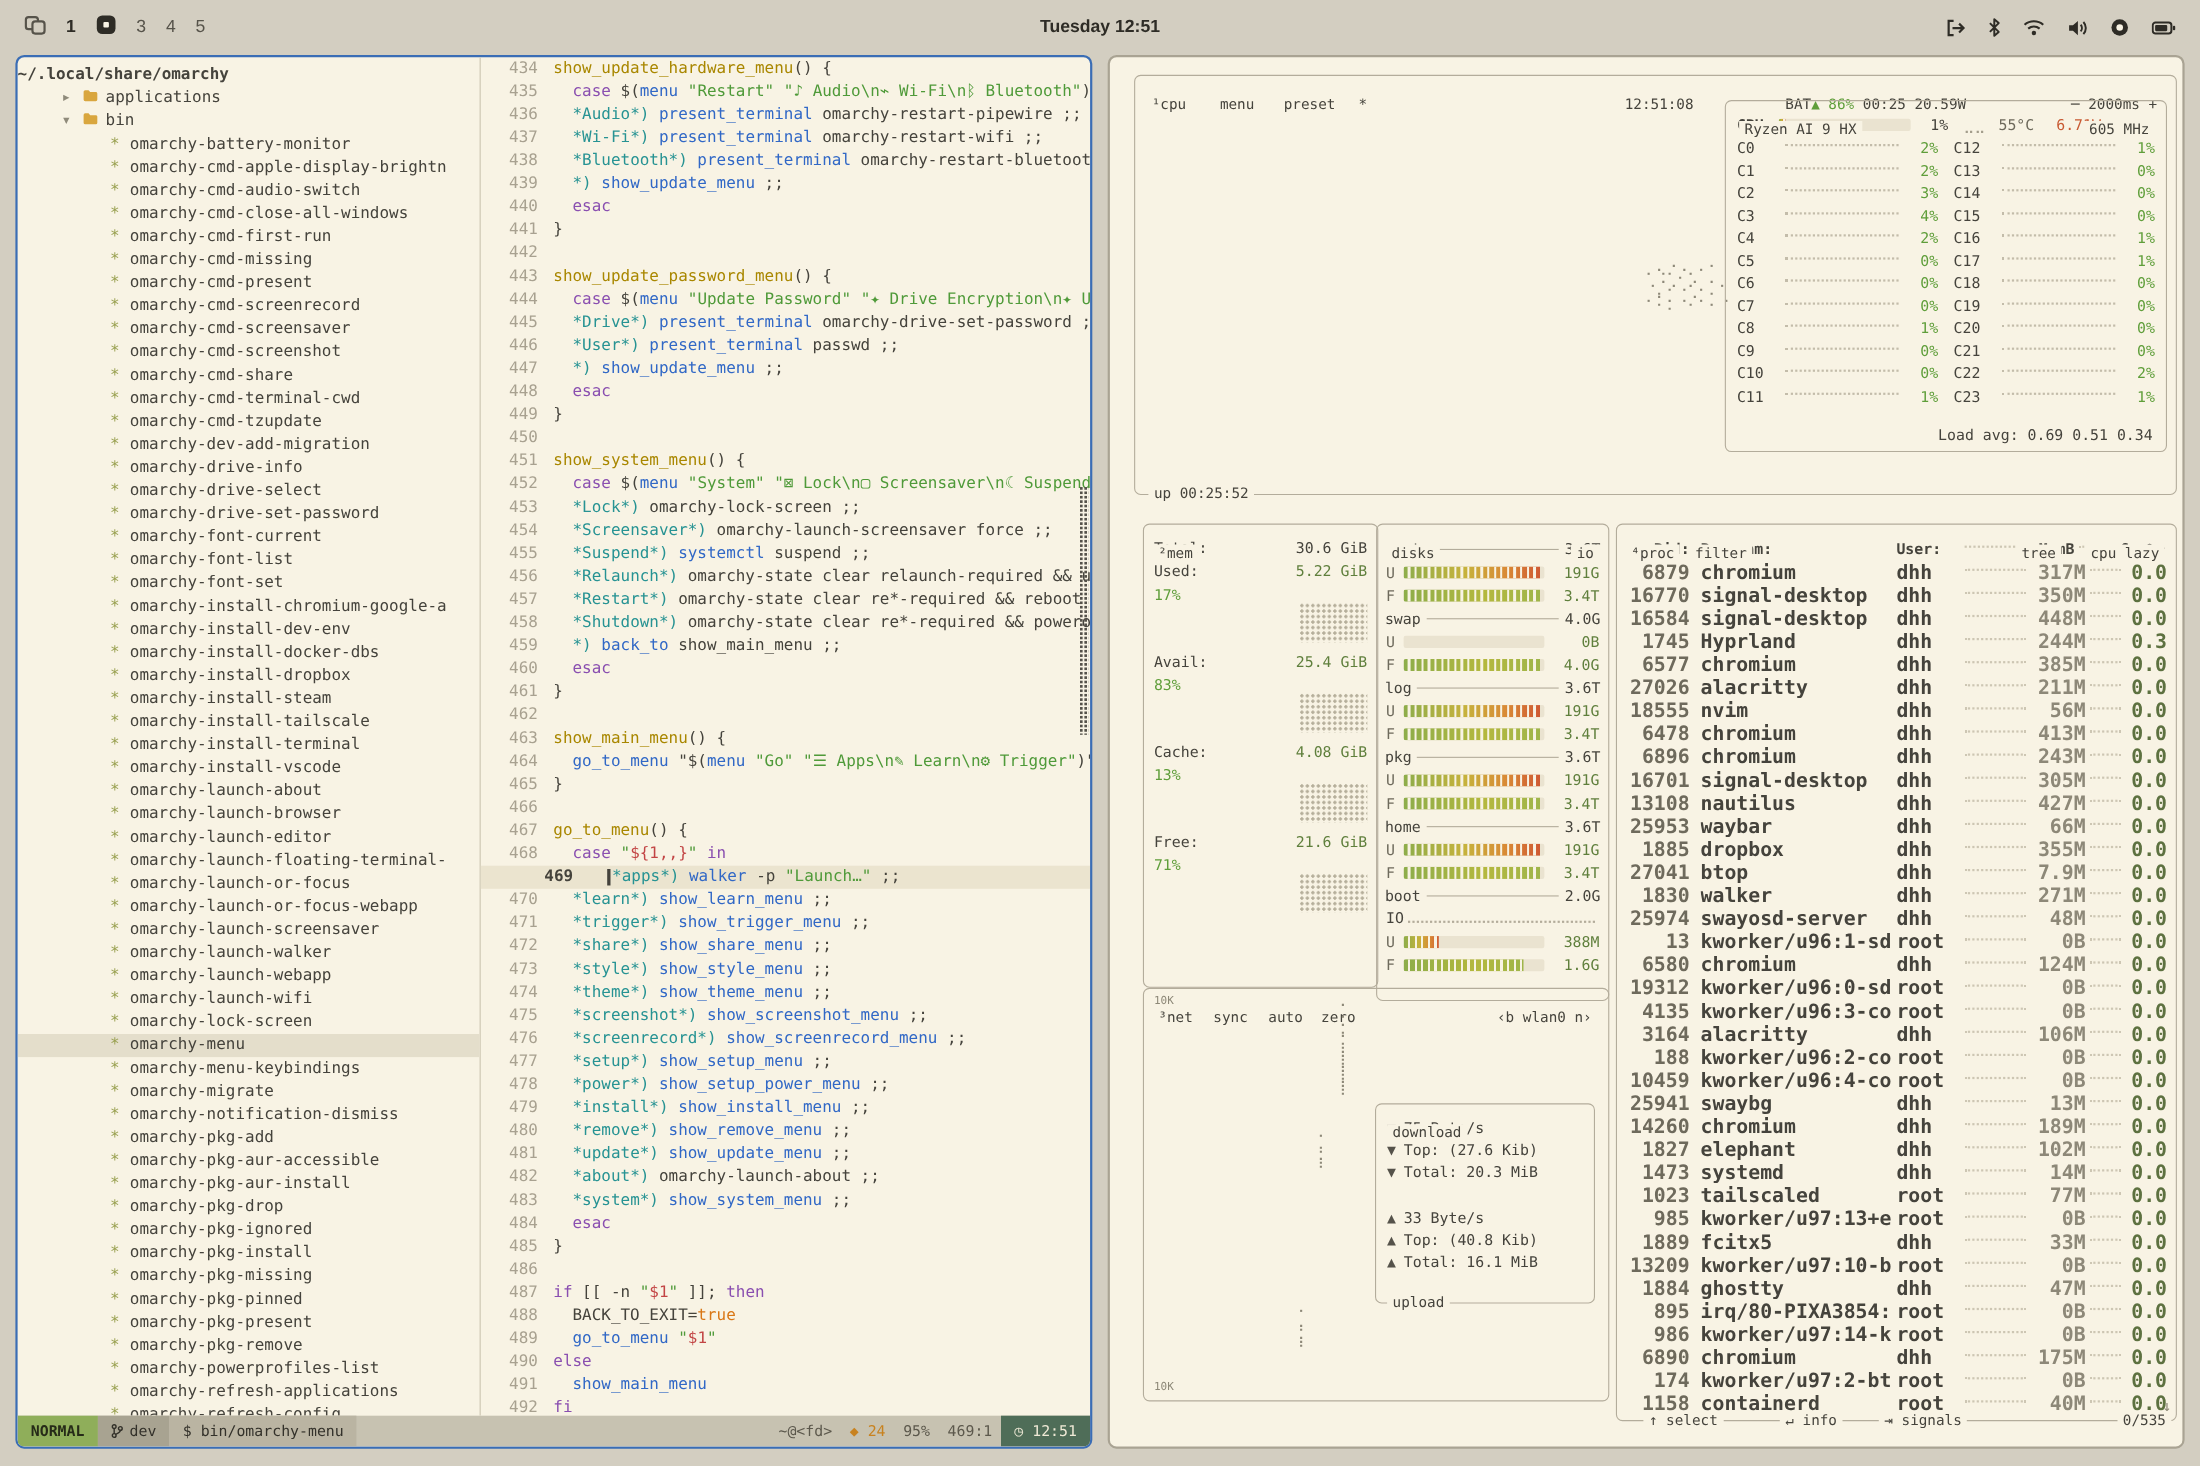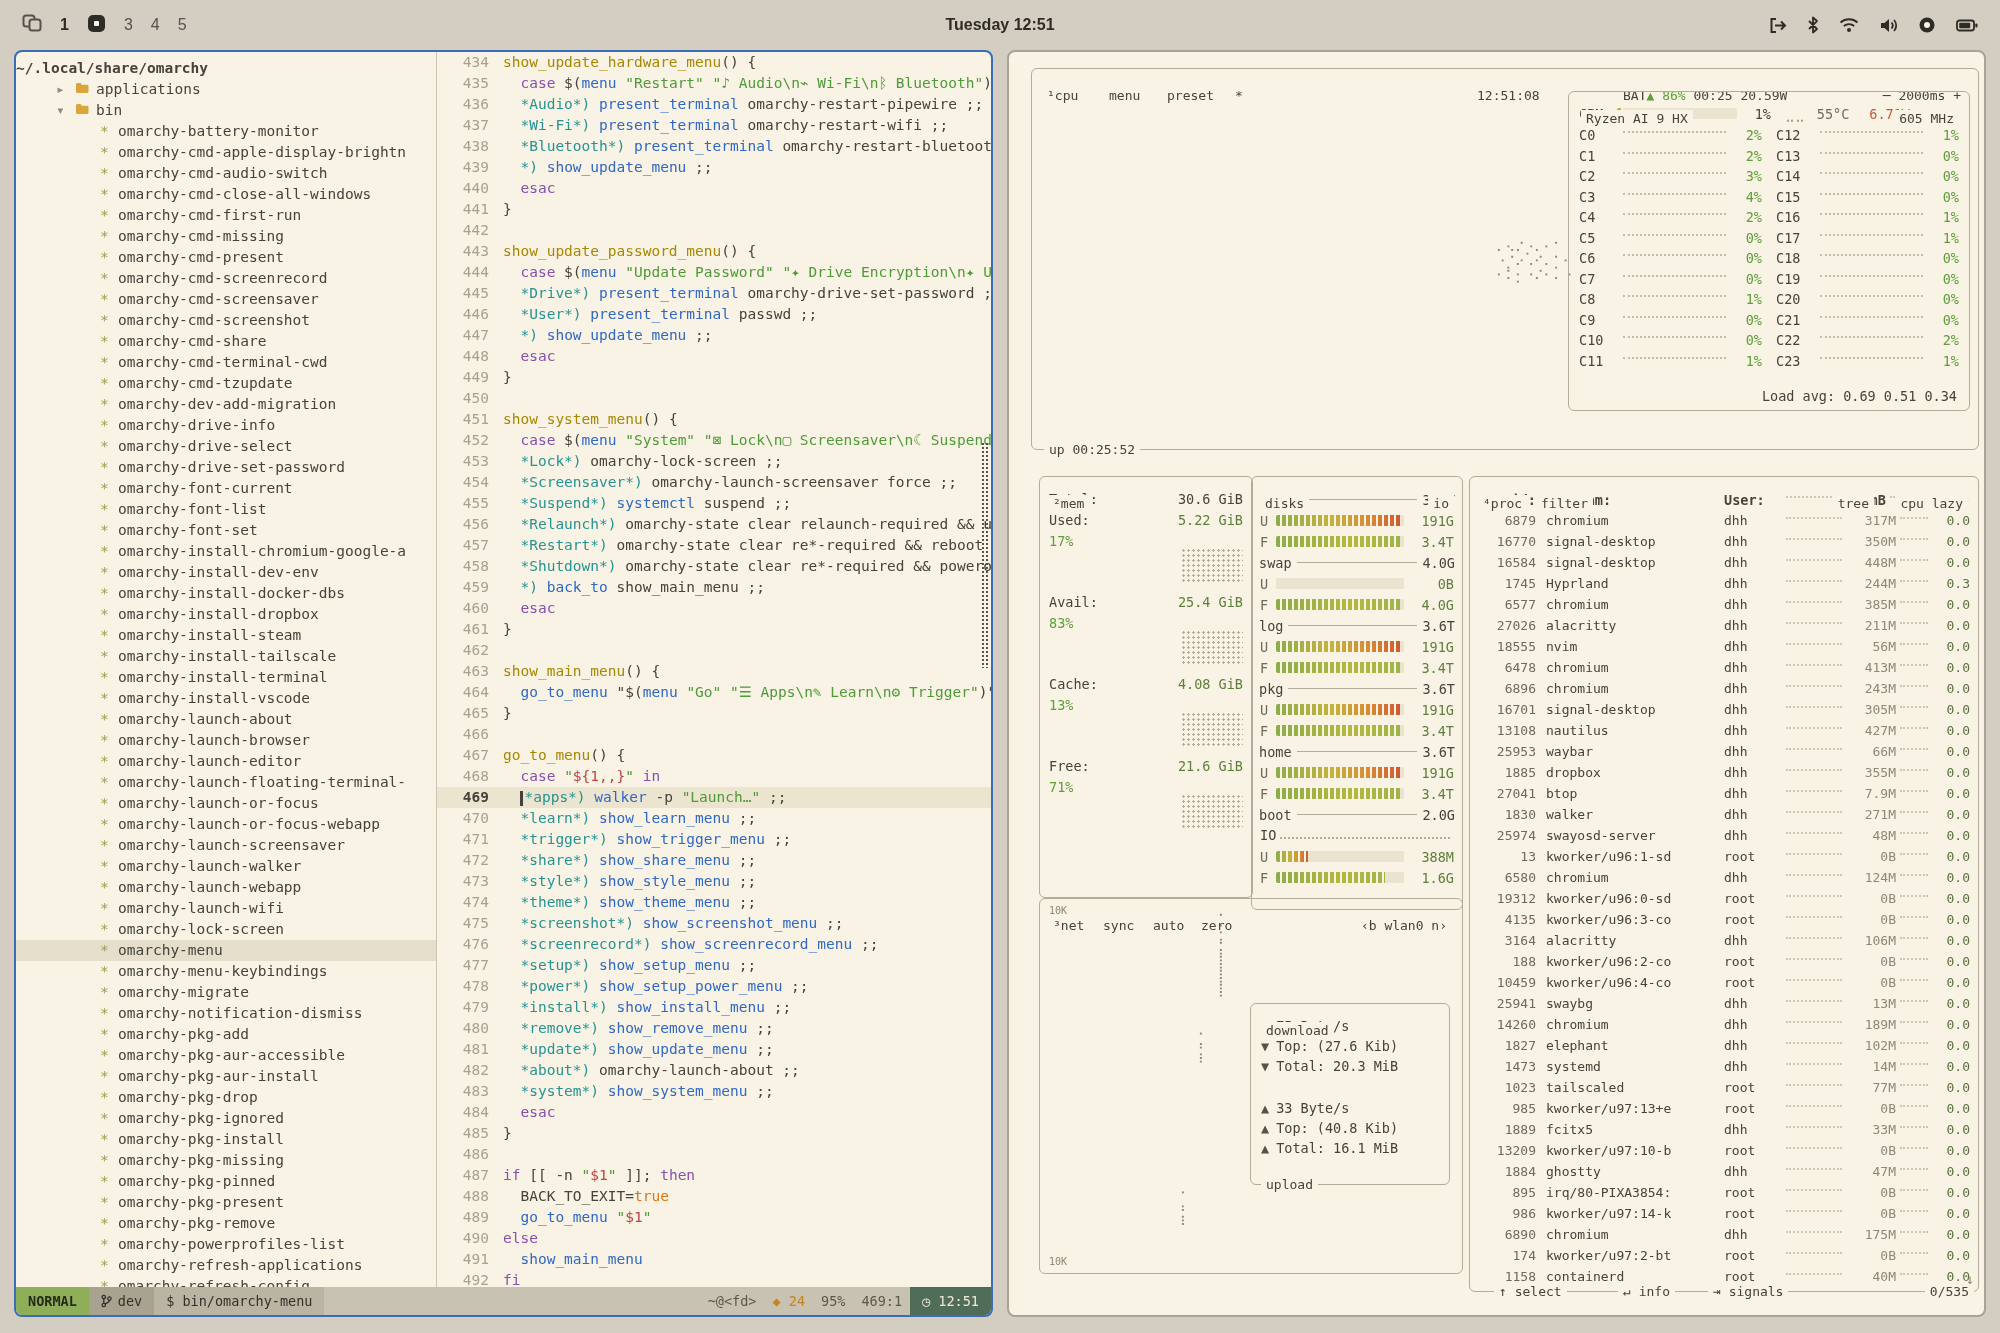--- a/index.html
+++ b/index.html
@@ -34,21 +34,21 @@
   .chev{color:#8f8a7a;width:12px;display:inline-block;}
   .foldico{display:inline-block;}
   .trow.file{padding-left:84px;}
   .star{color:#99a050;width:18px;display:inline-block;}
   .fname{color:var(--fg);}
   .trow.sel{background:var(--sel);}
   
   .editor{flex:1;position:relative;overflow:hidden;font-size:14.5px;}
   .cline{display:flex;height:21px;line-height:21px;white-space:pre;}
   .lnum{width:52px;min-width:52px;text-align:right;padding-right:14px;color:var(--lnum);}
-  .cline.cur{background:var(--cursorline);}
+  .cline.cur{background:var(--cursorline);padding-left:32px;}
   .cline.cur .lnum{color:#45433c;font-weight:700;}
   .ltext{overflow:hidden;}
   .tk-d{color:var(--fg);} .tk-k{color:var(--kw);} .tk-f{color:var(--fn);}
   .tk-s{color:var(--str);} .tk-p{color:var(--pat);} .tk-c{color:var(--cmd);}
   .tk-v{color:var(--var);} .tk-b{color:var(--bool);}
   .tk-cb{display:inline-block;width:3px;height:15px;background:#44423c;margin-right:1px;vertical-align:middle;}
   .scrollmark{position:absolute;right:1px;top:390px;width:9px;height:226px;
     background-image:radial-gradient(#55524a 1.2px,transparent 1.3px);background-size:4px 4px;}
   
   .statusline{height:28px;display:flex;align-items:stretch;background:#c7c2b1;font-size:13.5px;line-height:28px;}
@@ -111,21 +111,21 @@
   .scale.top{top:6px;} .scale.bot{bottom:6px;}
   .netgraph{position:absolute;margin:0;color:#8d8878;font-size:13px;line-height:14px;white-space:pre;}
   .g1{left:178px;top:14px;} .g2{left:158px;top:122px;} .g3{left:140px;bottom:44px;}
   .updown{position:absolute;right:12px;top:104px;width:198px;height:168px;border:1.5px solid var(--boxline);border-radius:6px;padding-top:12px;}
   .nrow{display:flex;align-items:center;gap:7px;height:20px;line-height:20px;padding-left:10px;color:var(--fg);}
   .nrow .arr{color:#55524a;}
   .ngap{height:22px;}
   .proc-box{left:460px;top:424px;width:508px;height:814px;}
   .prochead{display:flex;align-items:center;height:21px;margin:12px 8px 0;font-weight:700;color:var(--fg);}
   .procrows{margin:0 8px;}
-  .prow{display:flex;align-items:center;height:21px;font-size:13px;}
+  .prow{display:flex;align-items:center;height:21px;font-size:18px;font-weight:bold;}
   .ppid{width:58px;min-width:58px;text-align:right;padding-right:10px;color:#6e6a5c;}
   .pprog{width:178px;min-width:178px;overflow:hidden;white-space:nowrap;color:var(--fg);}
   .pusr{width:58px;min-width:58px;color:var(--fg);}
   .plead{flex:1;border-bottom:2px dotted #cdc6b3;margin:0 4px 6px;}
   .plead.p2{flex:0 0 28px;}
   .pmem{width:50px;min-width:50px;text-align:right;color:var(--dim);}
   .pcpu{width:38px;min-width:38px;text-align:right;color:#5d7140;}
   .prochead .pmem,.prochead .ppid,.prochead .pusr,.prochead .pcpu,.prochead .pprog{color:var(--fg);}
   .sortarrow{margin-left:2px;}
   .scrolldown{position:absolute;right:4px;bottom:4px;color:var(--dim);}

